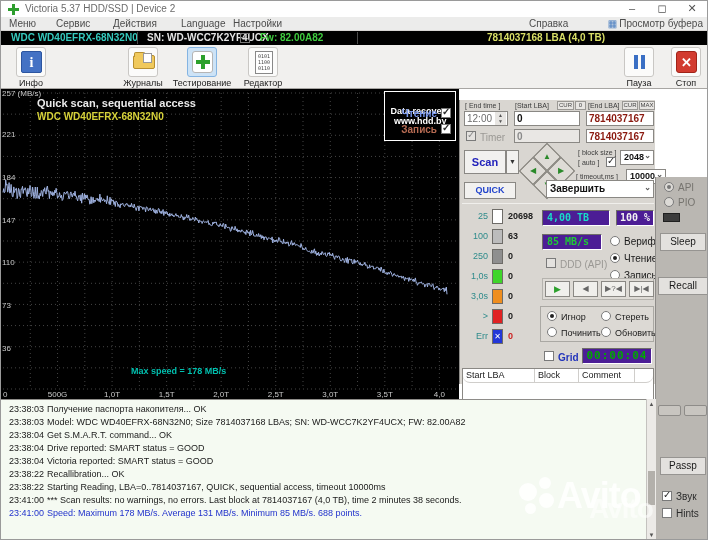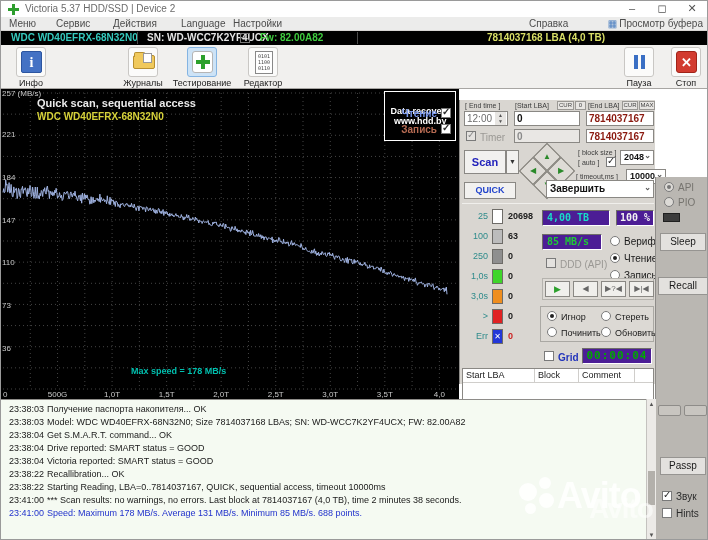--- a/index.html
+++ b/index.html
@@ -134,21 +134,21 @@
 
   
   #actions { position:absolute; left:80px; top:206px; width:114px; height:36px; border:1px solid #aaa8a3; background:#dcd9d4; }
   #actions .opt { position:absolute; font-size:9px; }
 
   
   #grid-label { color:#2233bb; font-weight:bold; }
 
   
   #blocktable { position:absolute; left:2px; top:268px; width:192px; height:40px; background:#fff; border:1px solid #8a8884; font-size:9px; color:#222; }
-  #blocktable .thead { display:flex; height:14px; border-bottom:1px solid #d0cecb; }
+  #blocktable .thead { display:flex; height:14px; border-bottom:1px solid #d0cecb;border-radius:7px; }
   #blocktable .th { padding:1px 3px; border-right:1px solid #d0cecb; }
   #blocktable .c1 { width:72px; } #blocktable .c2 { width:44px; } #blocktable .c3 { width:56px; } #blocktable .c4 { flex:1; border-right:none; }
 
   
   #rightstrip { position:absolute; left:654px; top:88px; width:54px; height:452px; background:#bab7b2; border-left:1px solid #8e8c89; }
   .rs-opt { position:absolute; left:8px; font-size:10px; color:#76746f; }
   .rs-opt .rd { margin-right:4px; }
   #led { position:absolute; left:7px; top:36px; width:17px; height:9px; background:#3c3c3c; border:1px solid #1f1f1f; }
   .rs-btn { position:absolute; background:#e3e1de; border:1px solid #969491; text-align:center; font-size:10px; color:#1a1a1a; }
   #sleep-btn { left:4px; top:56px; width:46px; height:18px; line-height:16px; }

